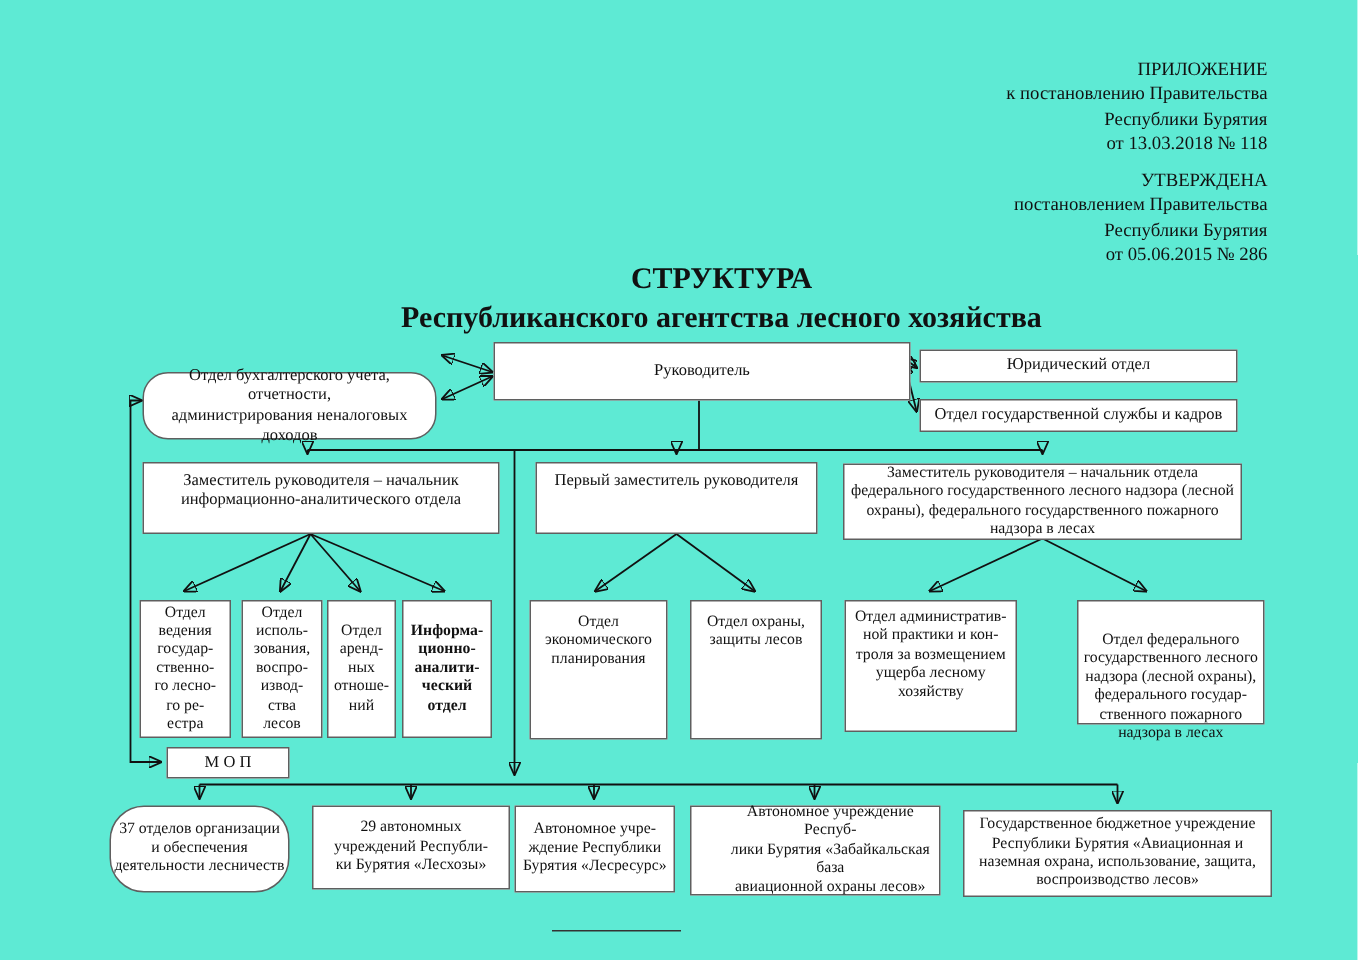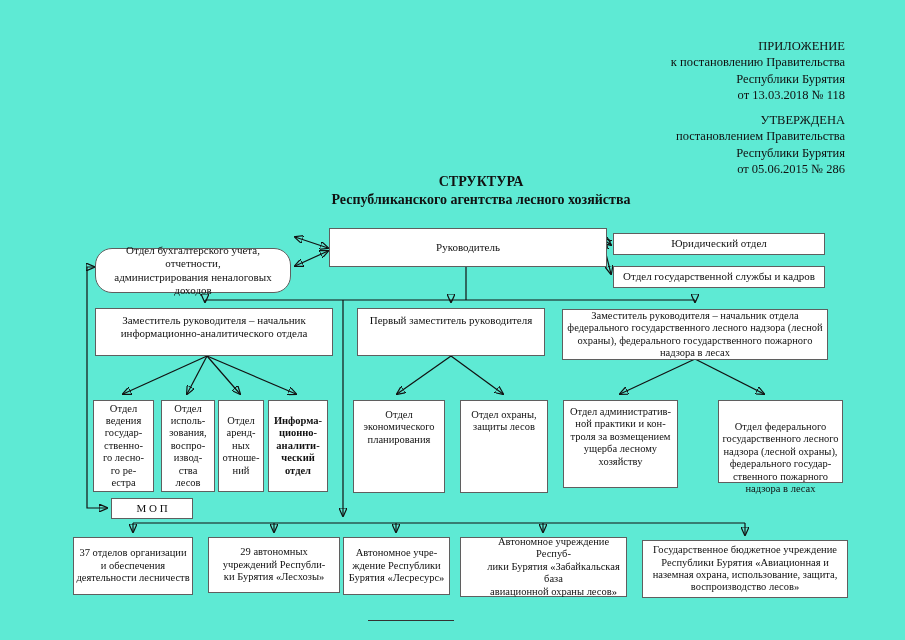--- a/index.html
+++ b/index.html
@@ -6,21 +6,21 @@
   #page{
     position:relative;width:905px;height:640px;background:#5eead4;
     font-family:"Liberation Serif", serif;color:#111;overflow:hidden;
   }
   .hdr{
     position:absolute;right:60px;text-align:right;
     font-size:12.5px;line-height:1.3;white-space:pre-line;
   }
   .title{
     position:absolute;left:56px;width:850px;text-align:center;
-    font-weight:bold;font-size:14px;line-height:1.3;white-space:pre-line;
+    font-weight:bold;font-size:20px;line-height:1.3;white-space:pre-line;
   }
   .box{
     position:absolute;box-sizing:border-box;border:1.5px solid #5f5f5f;
     background:#fff;text-align:center;white-space:pre-line;
     display:flex;align-items:center;justify-content:center;
     font-size:11px;line-height:1.2;padding:1px 2px;
   }
   .top{align-items:flex-start;padding-top:5px;}
   .small{font-size:10.5px;line-height:1.18;}
   svg.wires{position:absolute;left:0;top:0;pointer-events:none;}
@@ -137,21 +137,21 @@
 хозяйству</div>
   <div class="box top small" style="left:702px;top:400px;width:125px;height:83px;padding-top:20px;margin-left:16px;">Отдел федерального
 государственного лесного
 надзора (лесной охраны),
 федерального государ-
 ственного пожарного
 надзора в лесах</div>
 
   <div class="box" style="left:111px;top:498px;width:82px;height:21px;">М О П</div>
 
-  <div class="box small" style="left:73px;top:537px;width:120px;height:58px;">37 отделов организации
+  <div class="box small" style="left:73px;top:537px;width:120px;height:58px;border-radius:23px;">37 отделов организации
 и обеспечения
 деятельности лесничеств</div>
   <div class="box small" style="left:208px;top:537px;width:132px;height:56px;">29 автономных
 учреждений Республи-
 ки Бурятия «Лесхозы»</div>
   <div class="box small" style="left:343px;top:537px;width:107px;height:58px;">Автономное учре-
 ждение Республики
 Бурятия «Лесресурс»</div>
   <div class="box small" style="left:460px;top:537px;width:167px;height:60px;padding-left:22px;">Автономное учреждение Респуб-
 лики Бурятия «Забайкальская база

